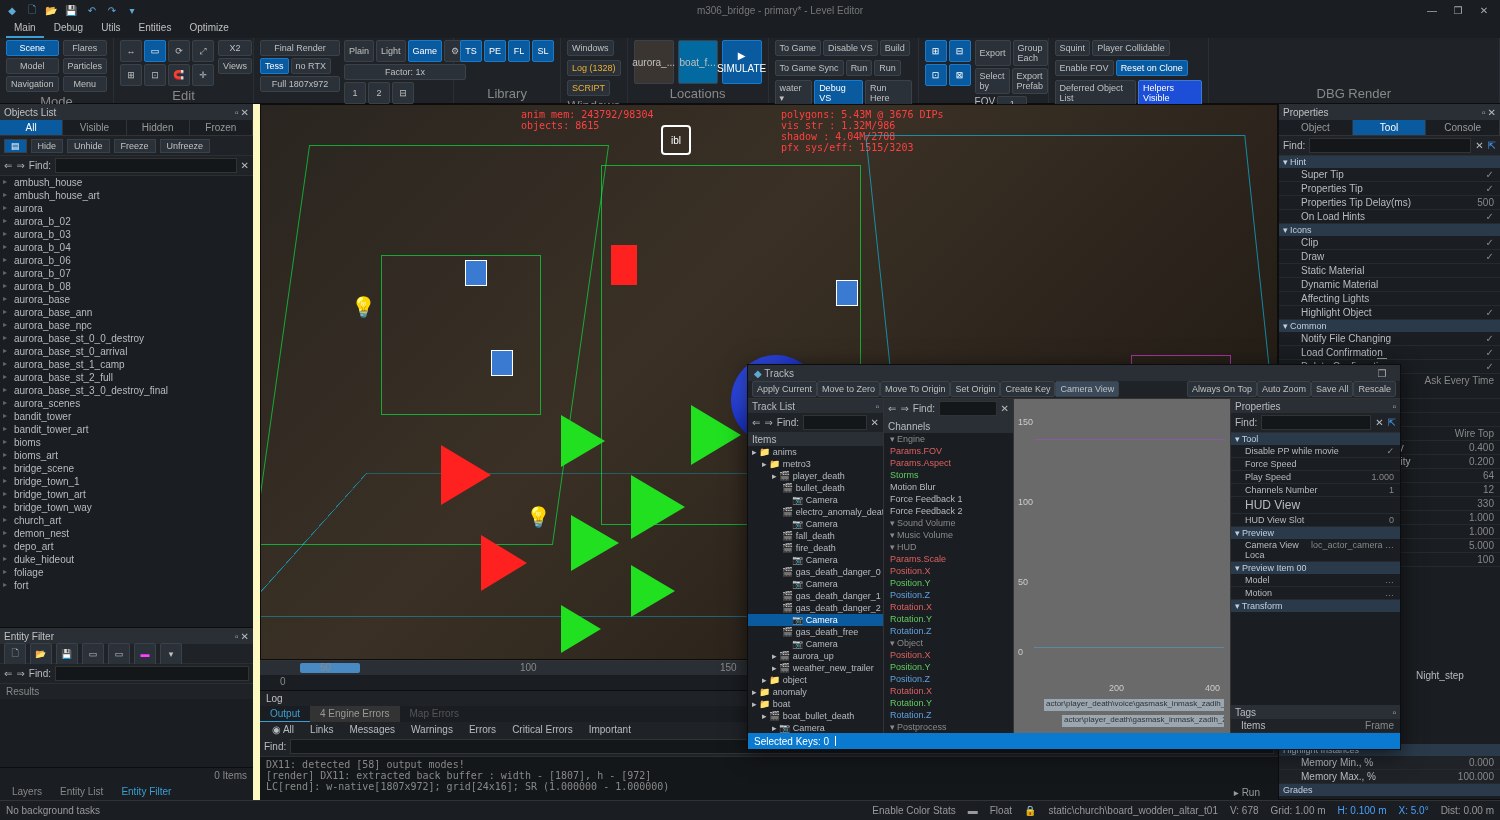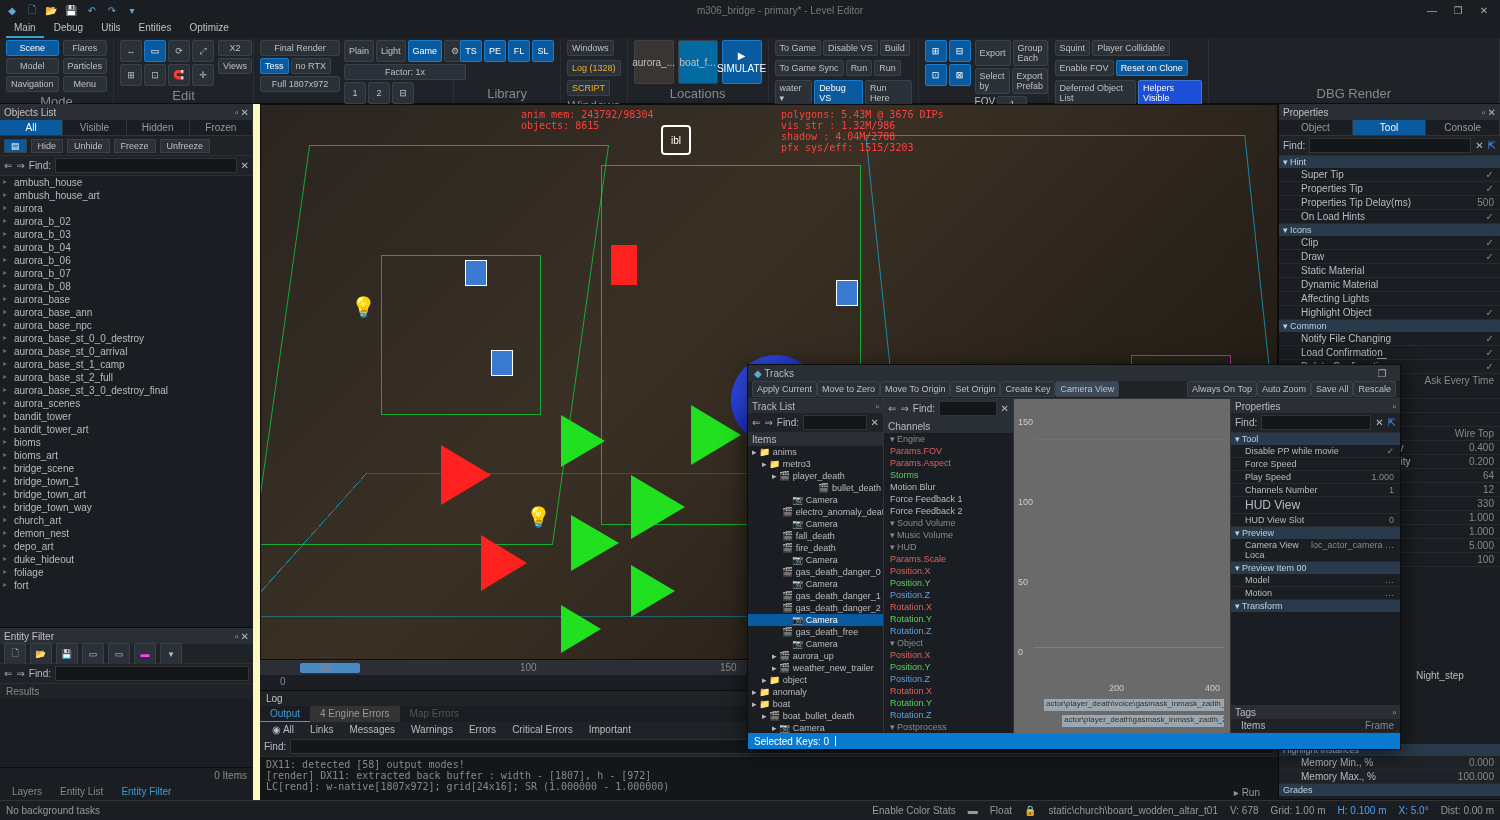--- a/index.html
+++ b/index.html
@@ -626,21 +626,21 @@
           <span>⇒</span>
           <span>Find:</span>
           <input style="width: 40px;">
           <span>✕</span>
         </div>
       <div style="padding:1px 4px;background:#2a2f35">Items</div>
       <div class="track-tree" id="tl-tree">
           <div class="tt-item" style="padding-left: 4px;">▸ 📁 anims</div>
           <div class="tt-item" style="padding-left: 14px;">▸ 📁 metro3</div>
           <div class="tt-item" style="padding-left: 24px;">▸ 🎬 player_death</div>
-          <div class="tt-item" style="padding-left: 34px; text-align: right;">🎬 bullet_death</div>
+          <div class="tt-item" style="padding-left: 34px;">🎬 bullet_death</div>
           <div class="tt-item" style="padding-left: 44px;">📷 Camera</div>
           <div class="tt-item" style="padding-left: 34px;">🎬 electro_anomaly_death</div>
           <div class="tt-item" style="padding-left: 44px;">📷 Camera</div>
           <div class="tt-item" style="padding-left: 34px;">🎬 fall_death</div>
           <div class="tt-item" style="padding-left: 34px;">🎬 fire_death</div>
           <div class="tt-item" style="padding-left: 44px;">📷 Camera</div>
           <div class="tt-item" style="padding-left: 34px;">🎬 gas_death_danger_0</div>
           <div class="tt-item" style="padding-left: 44px;">📷 Camera</div>
           <div class="tt-item" style="padding-left: 34px;">🎬 gas_death_danger_1</div>
           <div class="tt-item" style="padding-left: 34px;">🎬 gas_death_danger_2</div>

